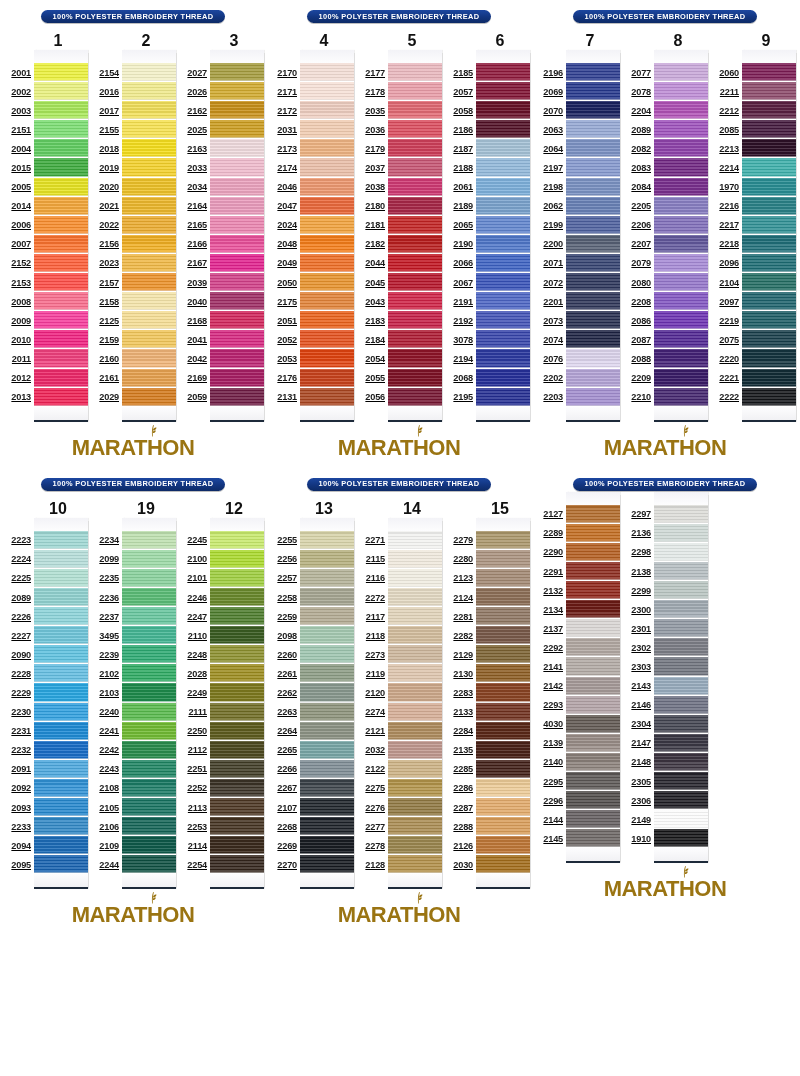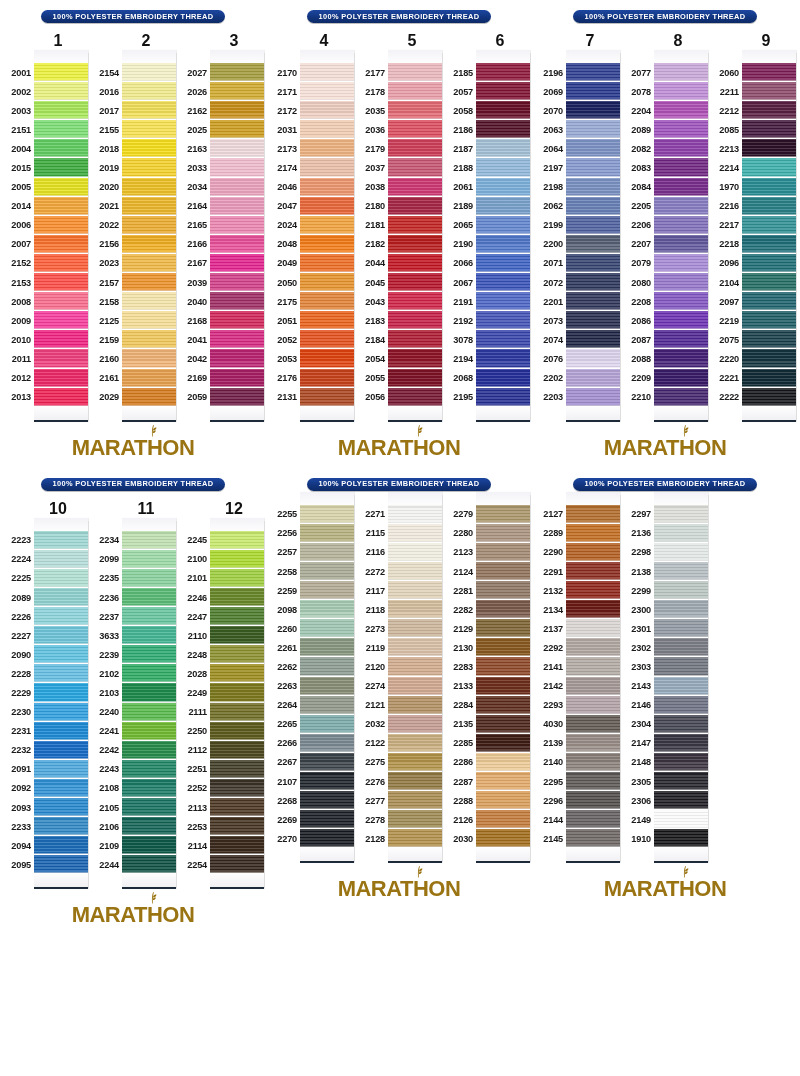--- a/index.html
+++ b/index.html
@@ -65,21 +65,21 @@
   }
 
   
   .cols { display: flex; padding-left: 2px; }
   .col { width: 88px; display: flex; }
   .col.empty { visibility: hidden; }
 
   .labels {
     width: 32px;
     padding-top: 13px;
-    display: flex; flex-direction: column;
+    display: flex; flex-direction: column; text-decoration: underline;
   }
   .label {
     height: 19.1px;
     display: flex; align-items: center; justify-content: flex-end;
     padding-right: 3px;
     font-size: 9.2px;
     font-weight: bold;
     color: #1a1a1a;
     letter-spacing: -.2px;
   }
@@ -610,21 +610,21 @@
     </div>
     <div class="panel-row">
       <div class="panel">
         <div class="banner-wrap">
           <div class="banner">
             <span class="banner-text">100% POLYESTER EMBROIDERY THREAD</span>
           </div>
         </div>
         <div class="col-head-row">
           <div class="col-head"><span>10</span></div>
-          <div class="col-head"><span>11</span></div>
+          <div class="col-head"><span>19</span></div>
           <div class="col-head"><span>12</span></div>
         </div>
         <div class="cols">
           <div class="col">
             <div class="labels">
               <div class="label">2223</div>
               <div class="label">2224</div>
               <div class="label">2225</div>
               <div class="label">2089</div>
               <div class="label">2226</div>
@@ -666,21 +666,21 @@
               <div class="base-line"></div>
             </div>
           </div>
           <div class="col">
             <div class="labels">
               <div class="label">2234</div>
               <div class="label">2099</div>
               <div class="label">2235</div>
               <div class="label">2236</div>
               <div class="label">2237</div>
-              <div class="label">3633</div>
+              <div class="label">3495</div>
               <div class="label">2239</div>
               <div class="label">2102</div>
               <div class="label">2103</div>
               <div class="label">2240</div>
               <div class="label">2241</div>
               <div class="label">2242</div>
               <div class="label">2243</div>
               <div class="label">2108</div>
               <div class="label">2105</div>
               <div class="label">2106</div>
@@ -764,20 +764,25 @@
               <path d="M11.3 11.0 C13.0 9.6 14.6 9.3 15.5 9.5 C15.0 11.5 13.4 12.8 11.4 13.0 Z" fill="#9a7412"></path>
             </svg><span class="logo-text">MARATHON</span></div>
         </div>
       </div>
       <div class="panel">
         <div class="banner-wrap">
           <div class="banner">
             <span class="banner-text">100% POLYESTER EMBROIDERY THREAD</span>
           </div>
         </div>
+        <div class="col-head-row">
+          <div class="col-head"><span>13</span></div>
+          <div class="col-head"><span>14</span></div>
+          <div class="col-head"><span>15</span></div>
+        </div>
         <div class="cols">
           <div class="col">
             <div class="labels">
               <div class="label">2255</div>
               <div class="label">2256</div>
               <div class="label">2257</div>
               <div class="label">2258</div>
               <div class="label">2259</div>
               <div class="label">2098</div>
               <div class="label">2260</div>

